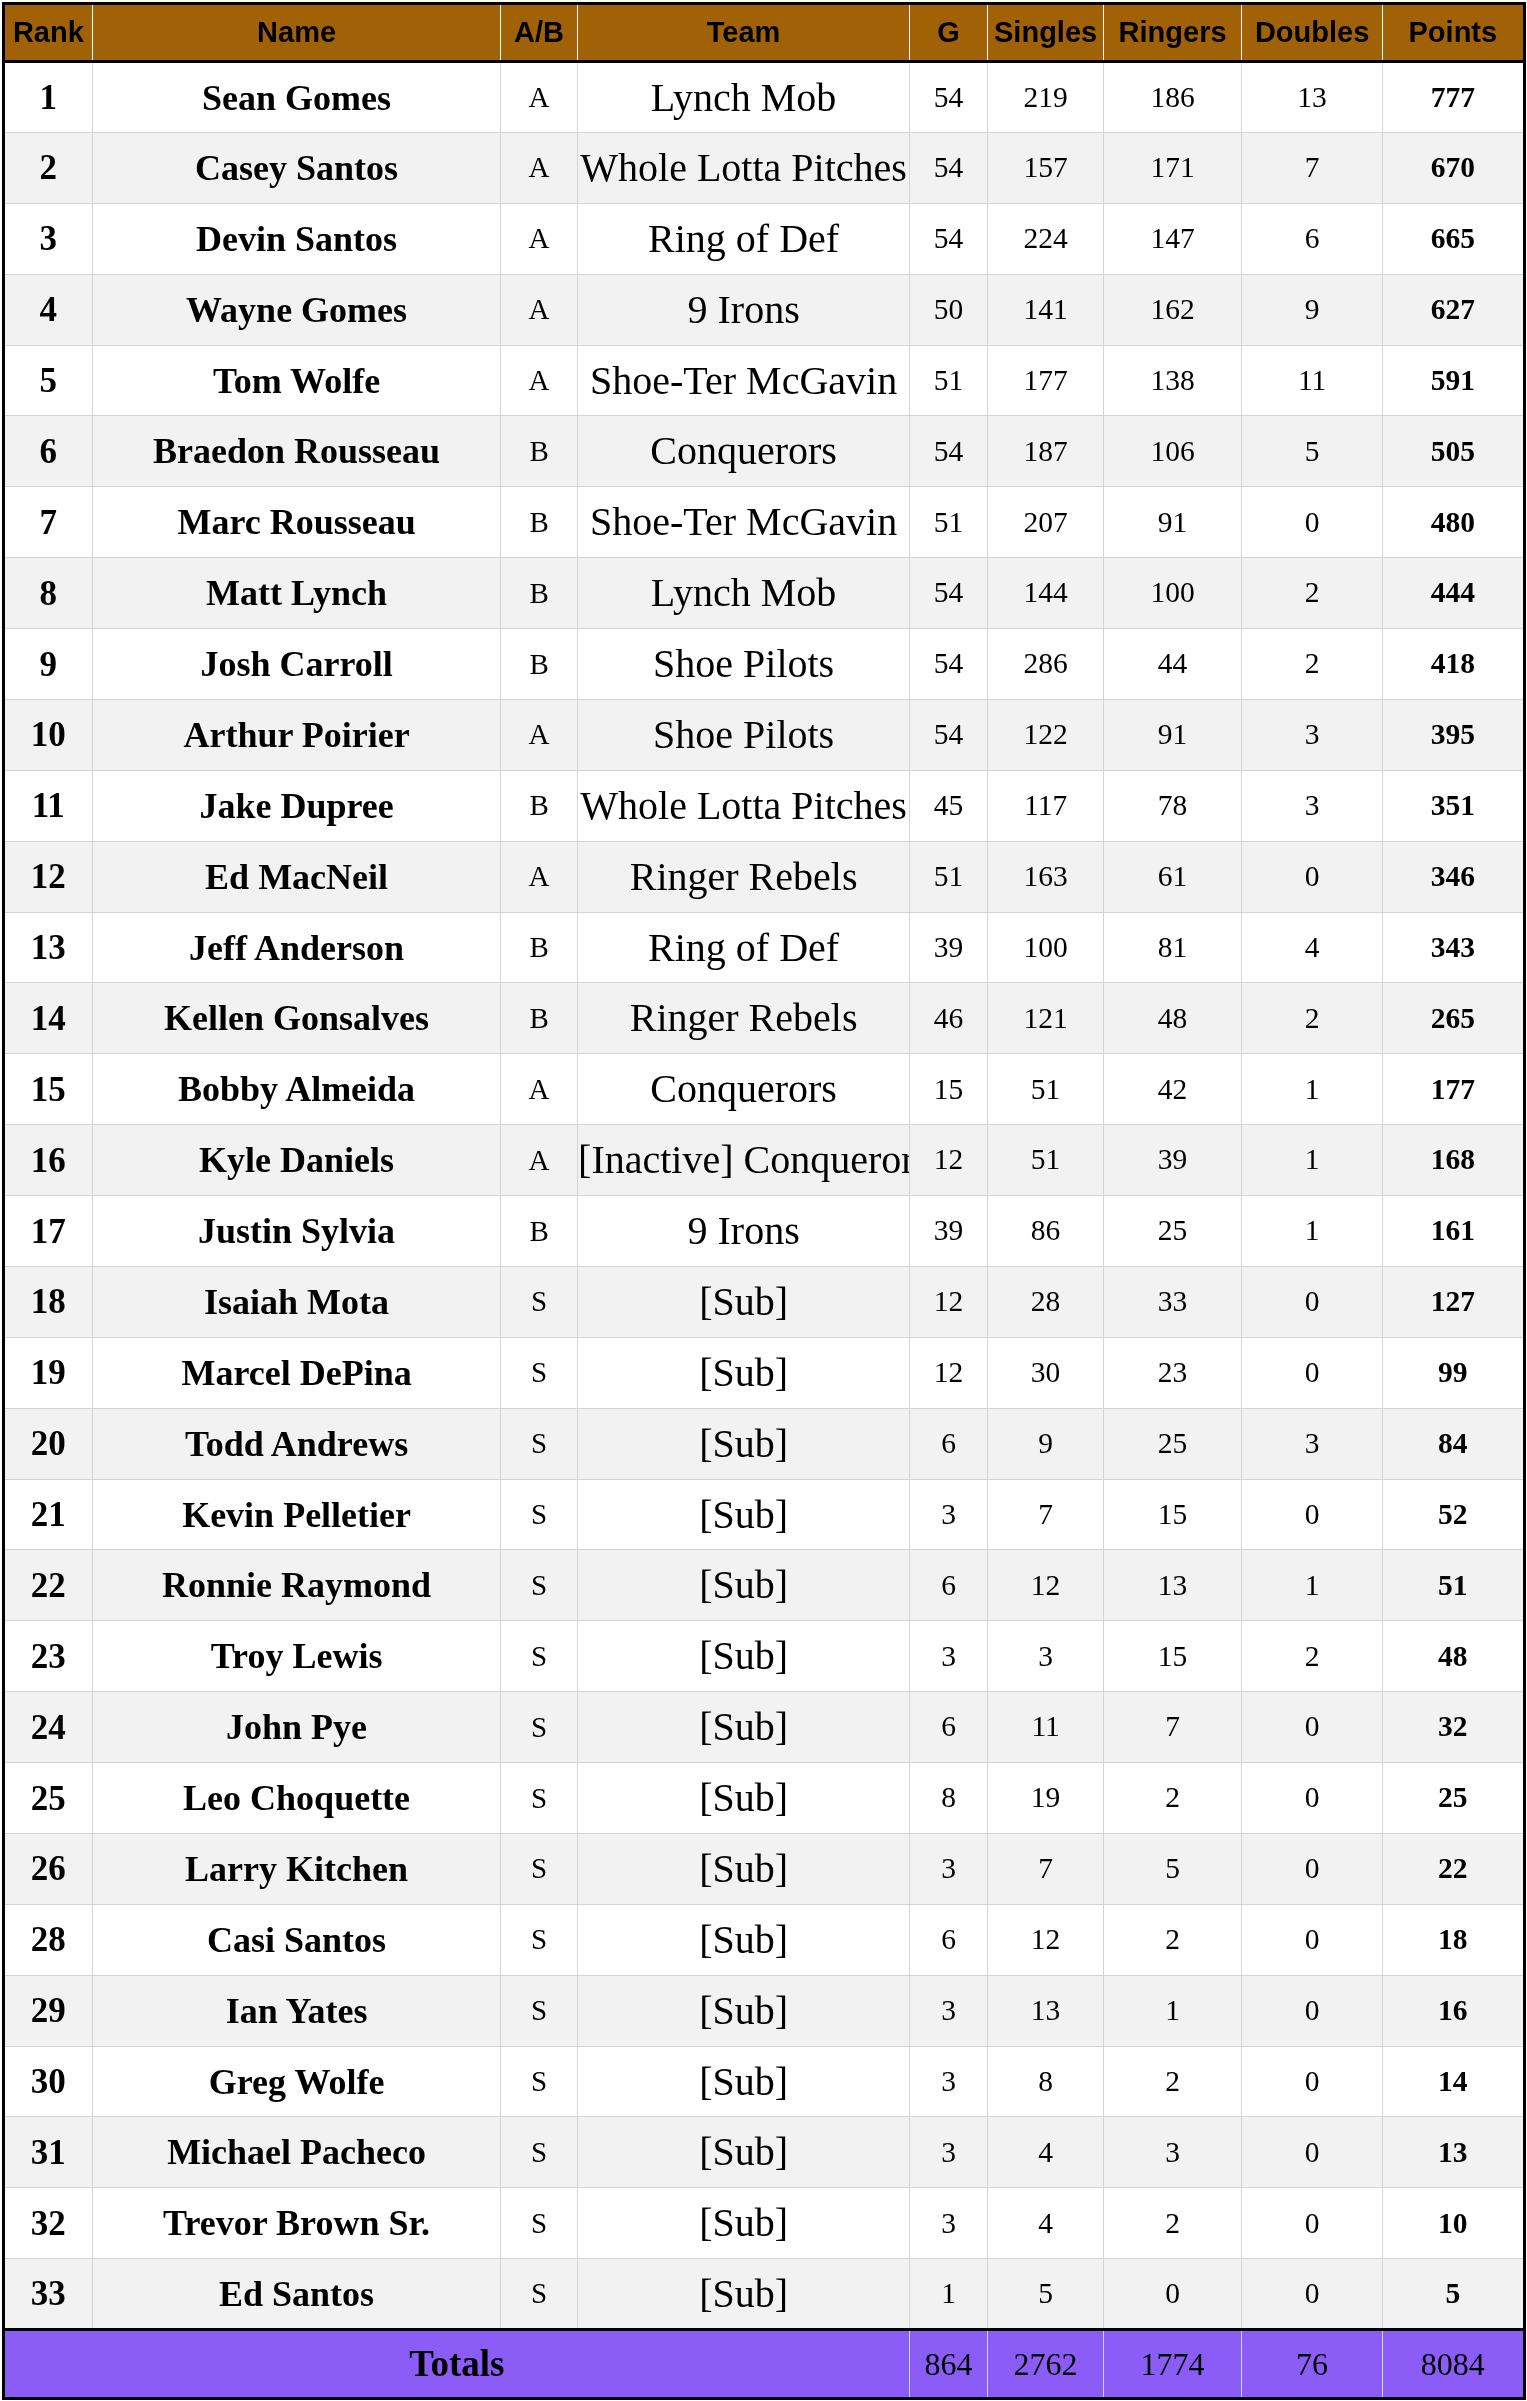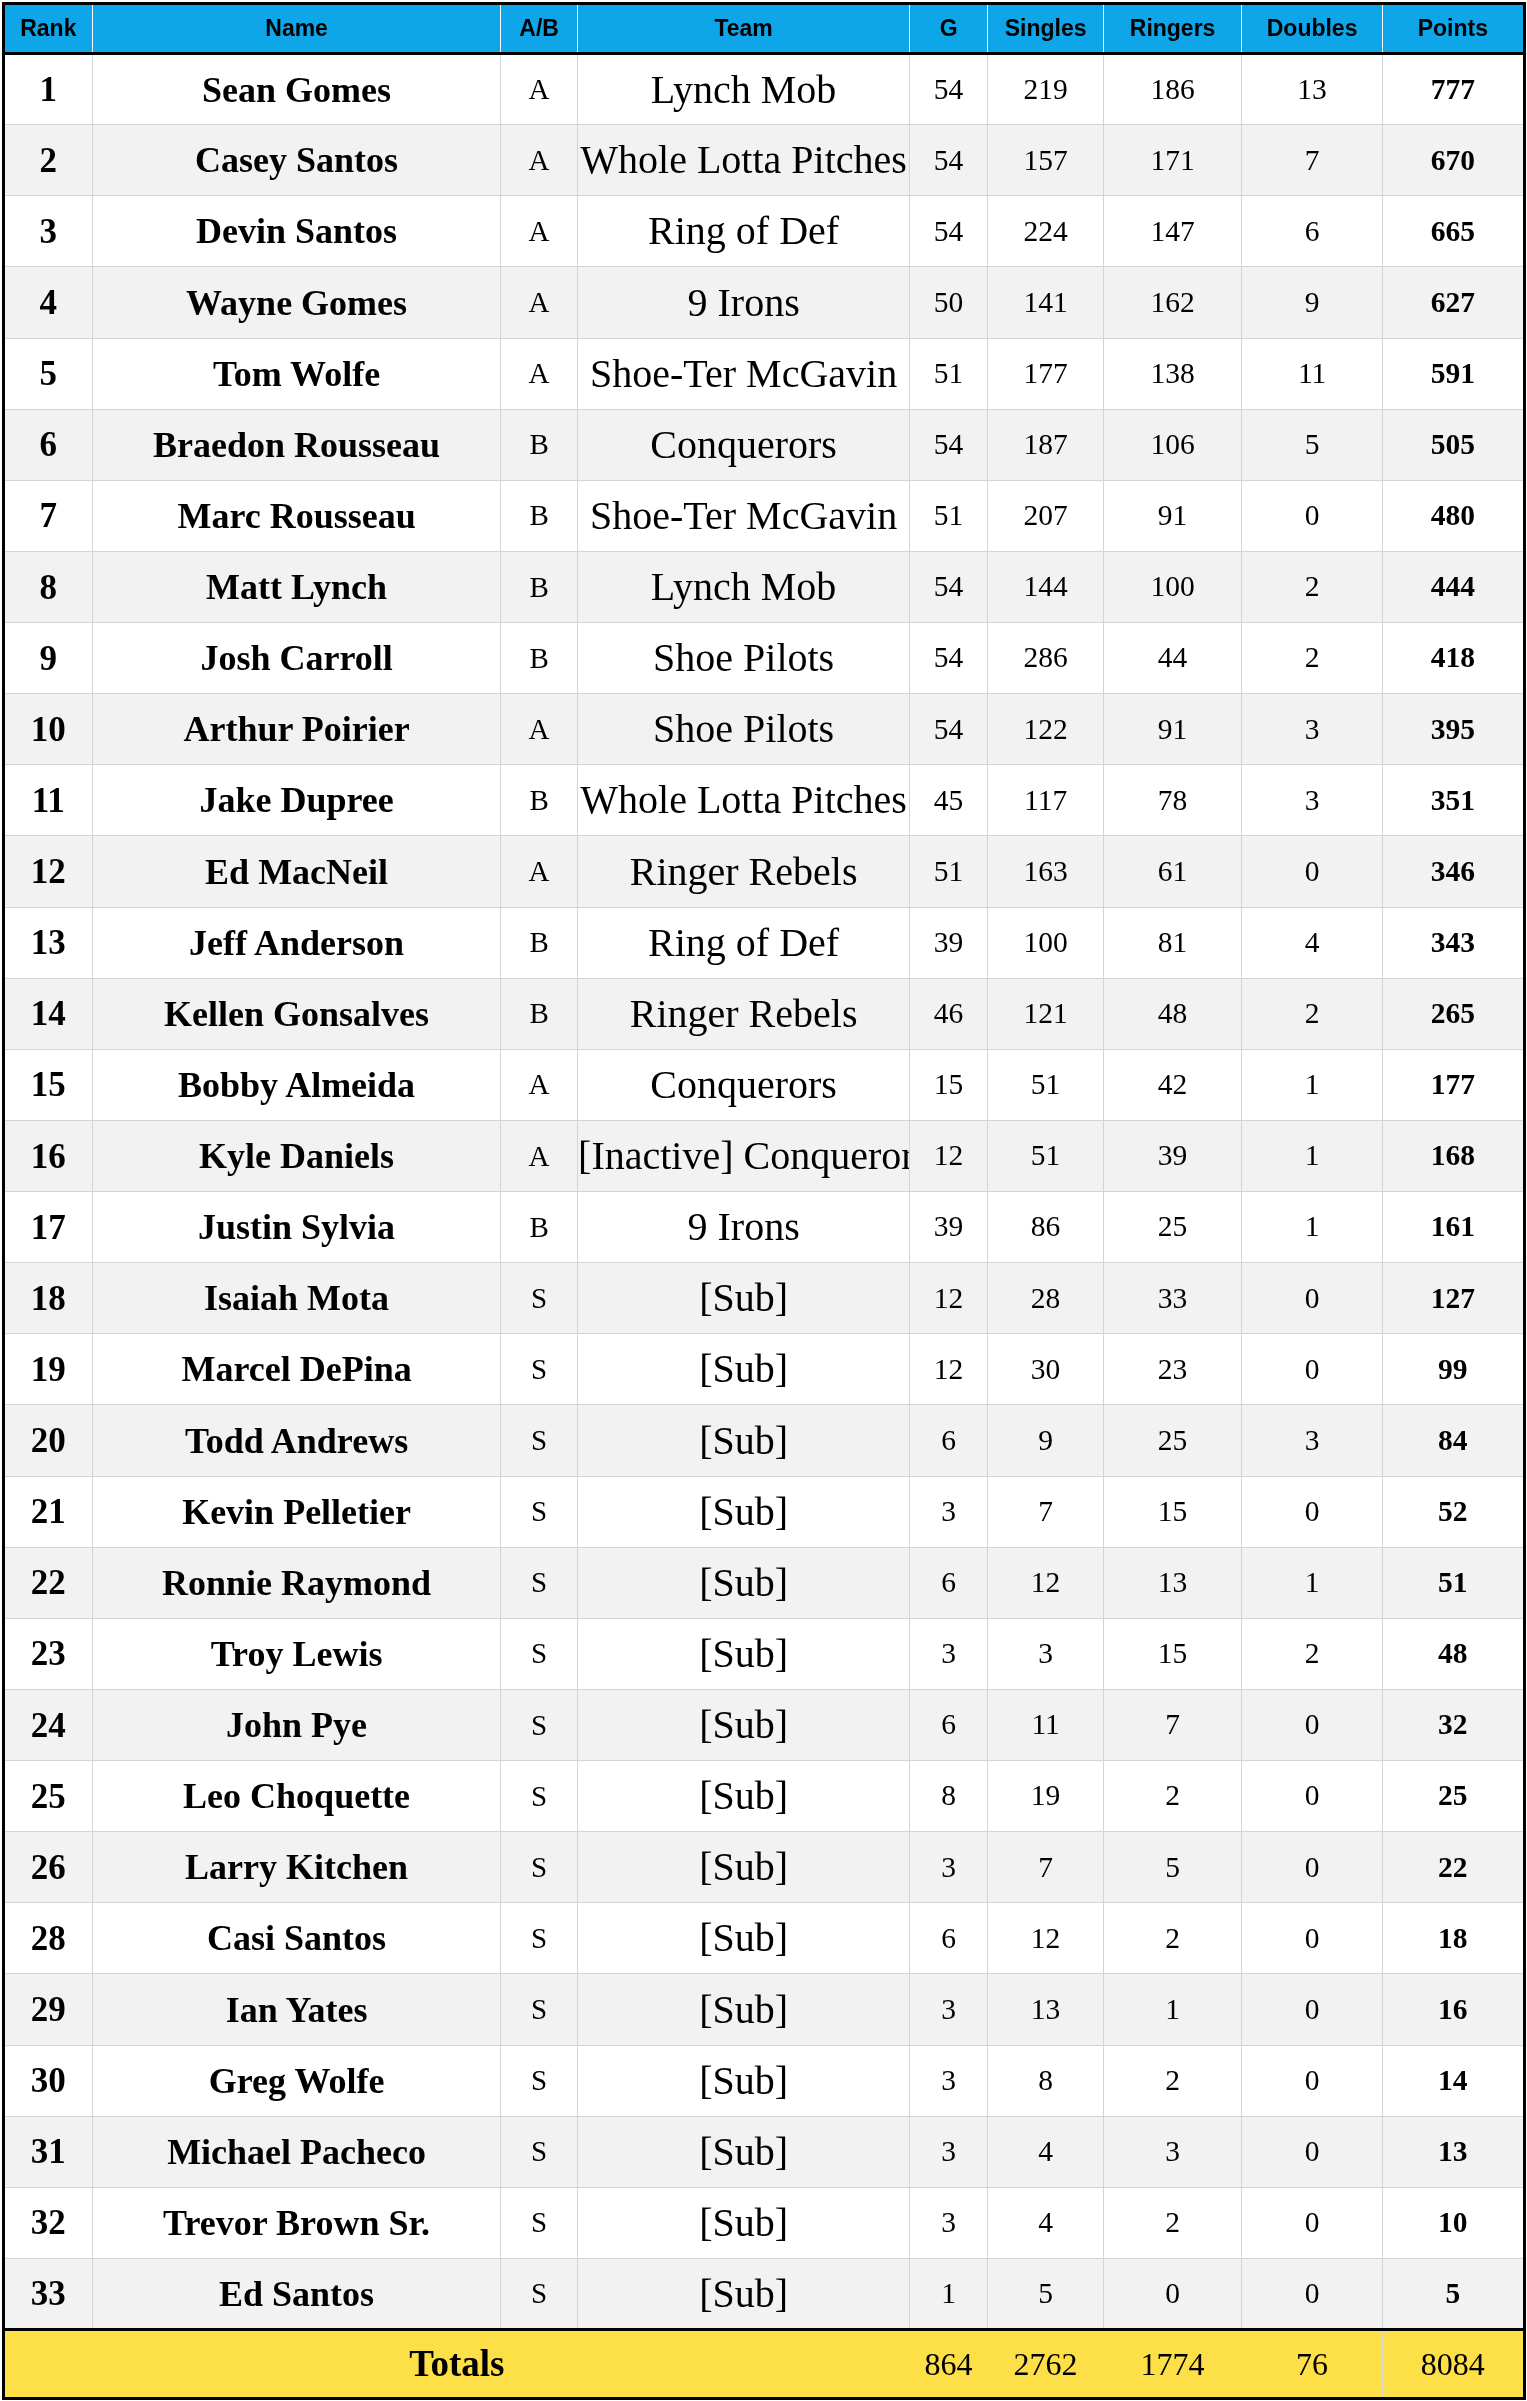--- a/index.html
+++ b/index.html
@@ -20,25 +20,25 @@
     border: 3.2px solid #000000;
     background: #ffffff;
   }
   table.standings {
     width: 100%;
     height: 100%;
     border-collapse: collapse;
     table-layout: fixed;
   }
   thead th {
-    background: #0ea5e9;
-    height: 49px;
+    background: #a16207;
+    height: 57px;
     font-family: "Liberation Sans", sans-serif;
     font-weight: bold;
-    font-size: 23px;
+    font-size: 29px;
     line-height: 1;
     text-align: center;
     vertical-align: middle;
     border-bottom: 3.2px solid #000000;
     border-left: 1.6px solid #ffffff;
     padding: 0;
   }
   thead th:first-child { border-left: none; }
 
   tbody tr { height: 69px; }
@@ -63,21 +63,21 @@
   td.col-g, td.col-singles, td.col-ringers, td.col-doubles { font-size: 29.5px; }
   td.col-points { font-size: 29.5px; font-weight: bold; }
 
   tfoot tr { height: 67px; }
   tfoot td {
     border-top: 3.2px solid #000000;
     text-align: center;
     vertical-align: middle;
     line-height: 1;
     padding: 0;
-    background: #fde047;
+    background: #8b5cf6;
   }
   tfoot td.totals-label { font-size: 37px; font-weight: bold; }
   tfoot td.totals-num   { font-size: 32px; font-weight: normal; border-left: 1.6px solid #d4d4d4; }
 </style>
 </head>
 <body>
 
 <div class="frame">
   <table class="standings">
     <colgroup>

